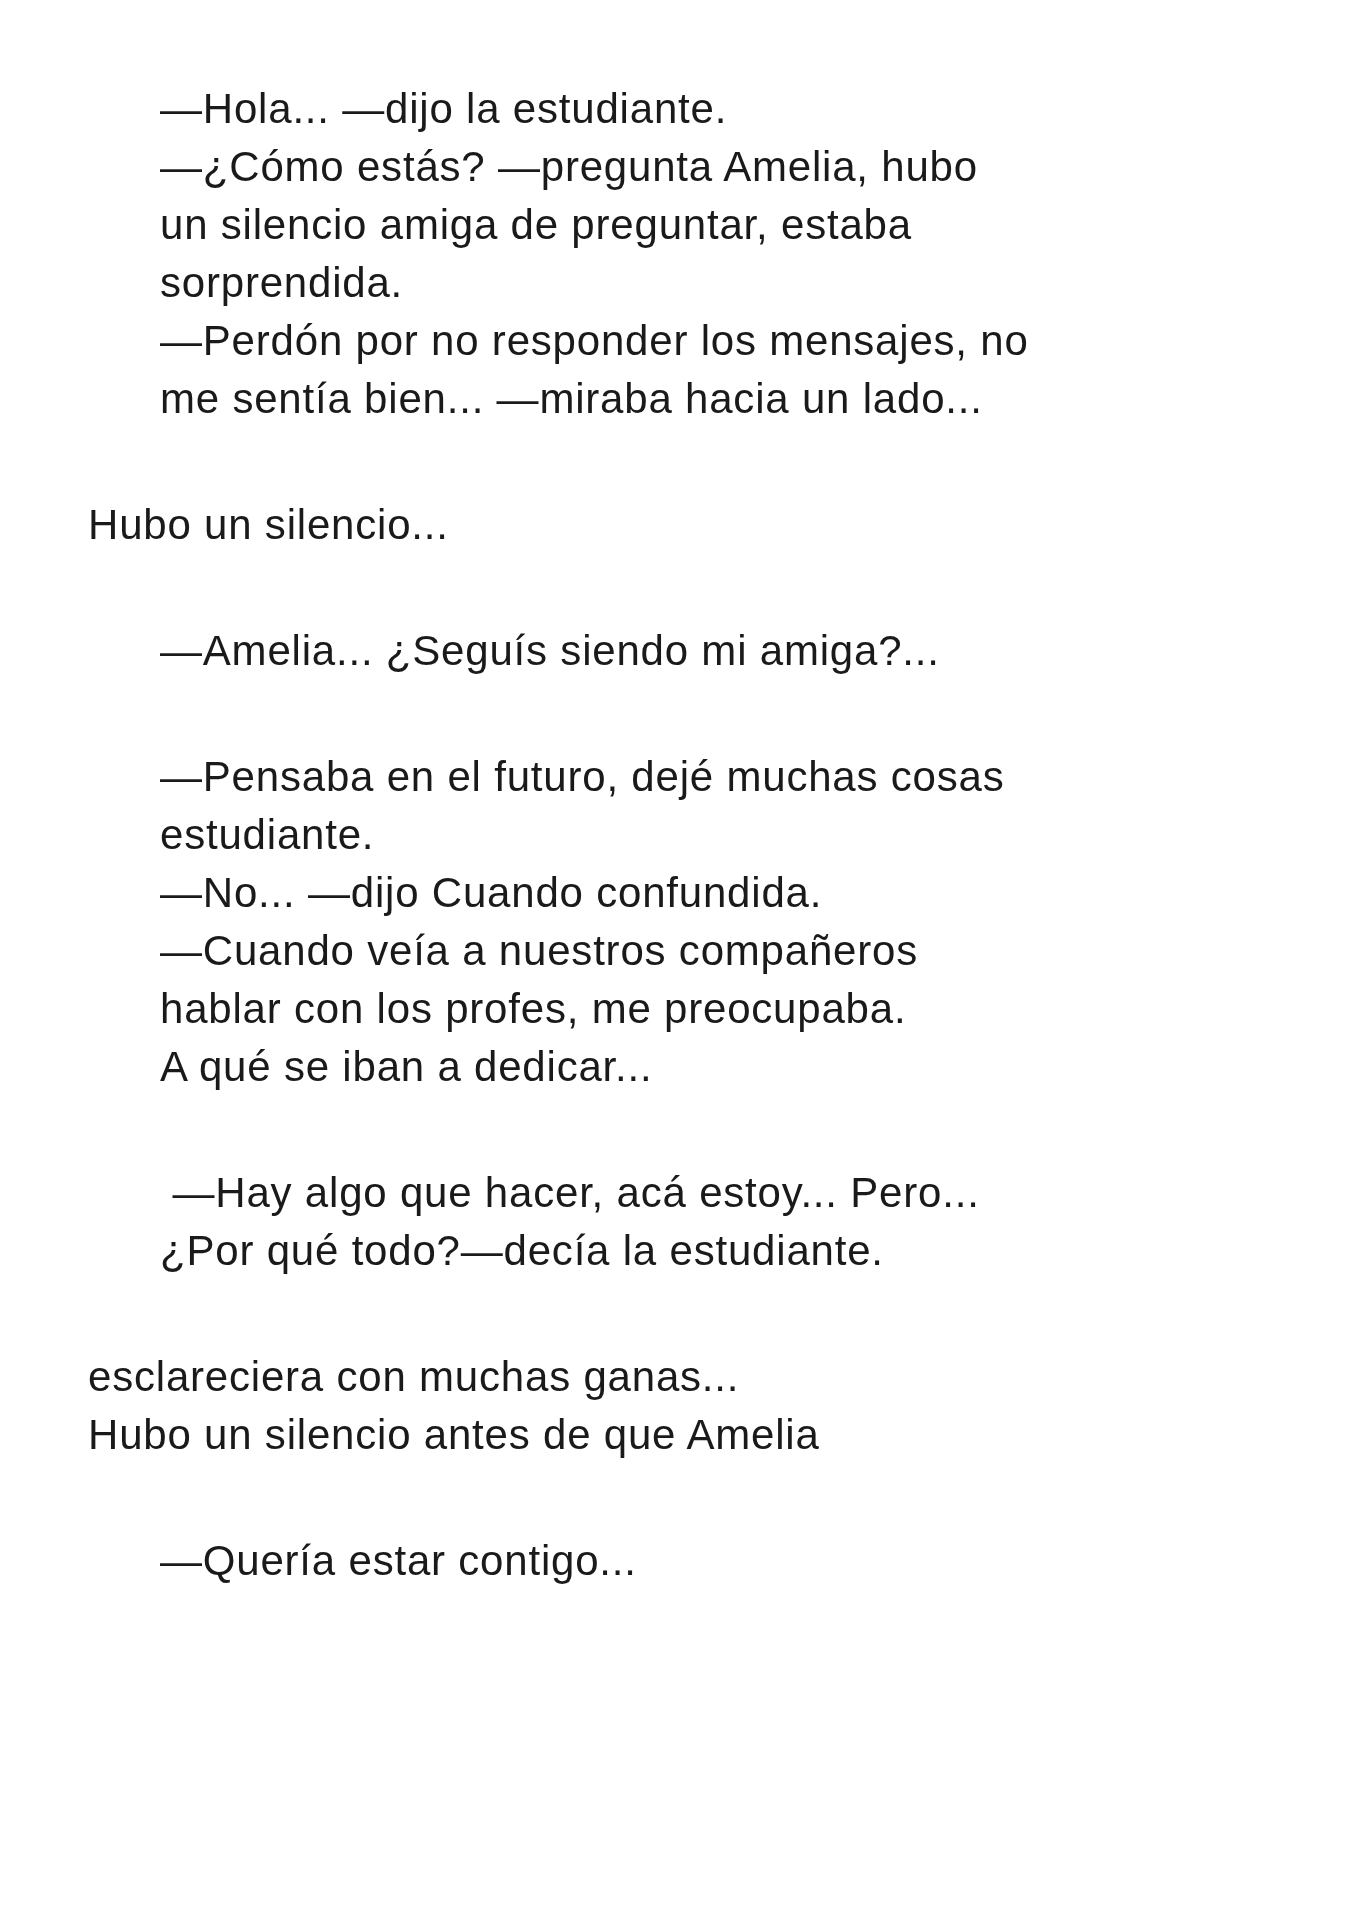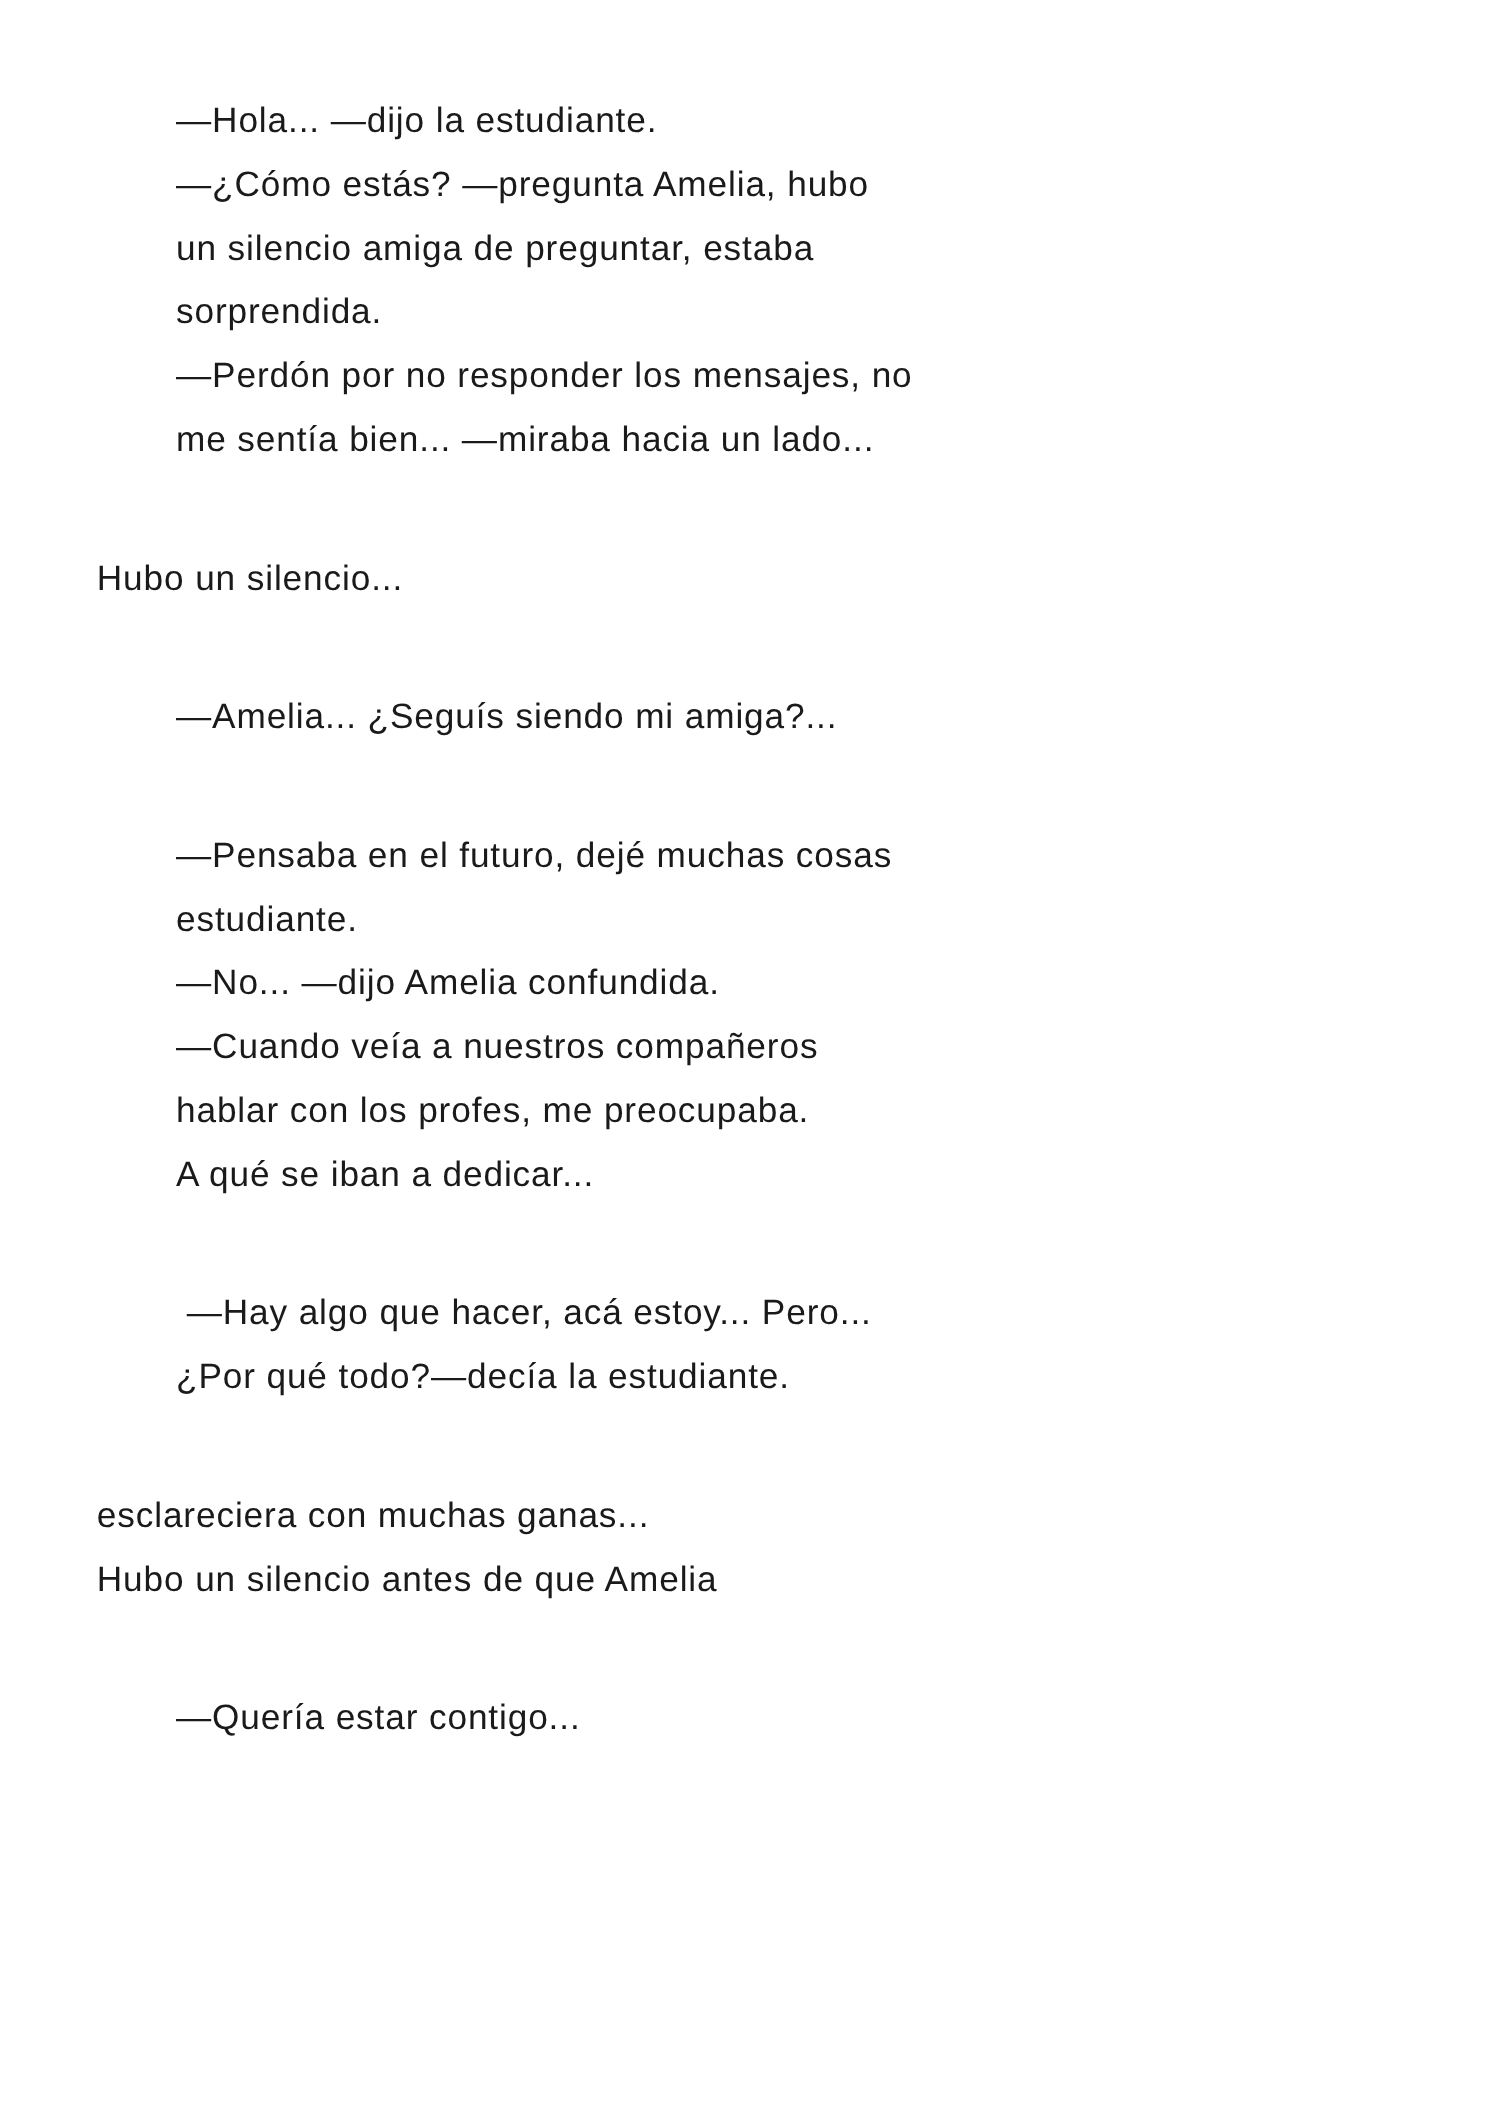--- a/index.html
+++ b/index.html
@@ -12,21 +12,21 @@
     height: 1920px;
     background: #ffffff;
     overflow: hidden;
   }
   .page {
     box-sizing: border-box;
     width: 1357px;
     height: 1920px;
     padding: 80px 20px 0 88px;
     font-family: "Liberation Sans", sans-serif;
-    font-size: 32px;
+    font-size: 42px;
     line-height: 58px;
     font-weight: 400;
     letter-spacing: 0.8px;
     color: #1a1a1a;
   }
   .para {
     margin: 0 0 68px 0;
   }
   .para.dialogue {
     margin-left: 72px;
@@ -50,21 +50,21 @@
       </div>
       <div class="para narration">
         <div class="line">Hubo un silencio...</div>
       </div>
       <div class="para dialogue">
         <div class="line">—Amelia... ¿Seguís siendo mi amiga?...</div>
       </div>
       <div class="para dialogue">
         <div class="line">—Pensaba en el futuro, dejé muchas cosas</div>
         <div class="line">estudiante.</div>
-        <div class="line">—No... —dijo Amelia confundida.</div>
+        <div class="line">—No... —dijo Cuando confundida.</div>
         <div class="line">—Cuando veía a nuestros compañeros</div>
         <div class="line">hablar con los profes, me preocupaba.</div>
         <div class="line">A qué se iban a dedicar...</div>
       </div>
       <div class="para dialogue">
         <div class="line"> —Hay algo que hacer, acá estoy... Pero...</div>
         <div class="line">¿Por qué todo?—decía la estudiante.</div>
       </div>
       <div class="para narration">
         <div class="line">esclareciera con muchas ganas...</div>

